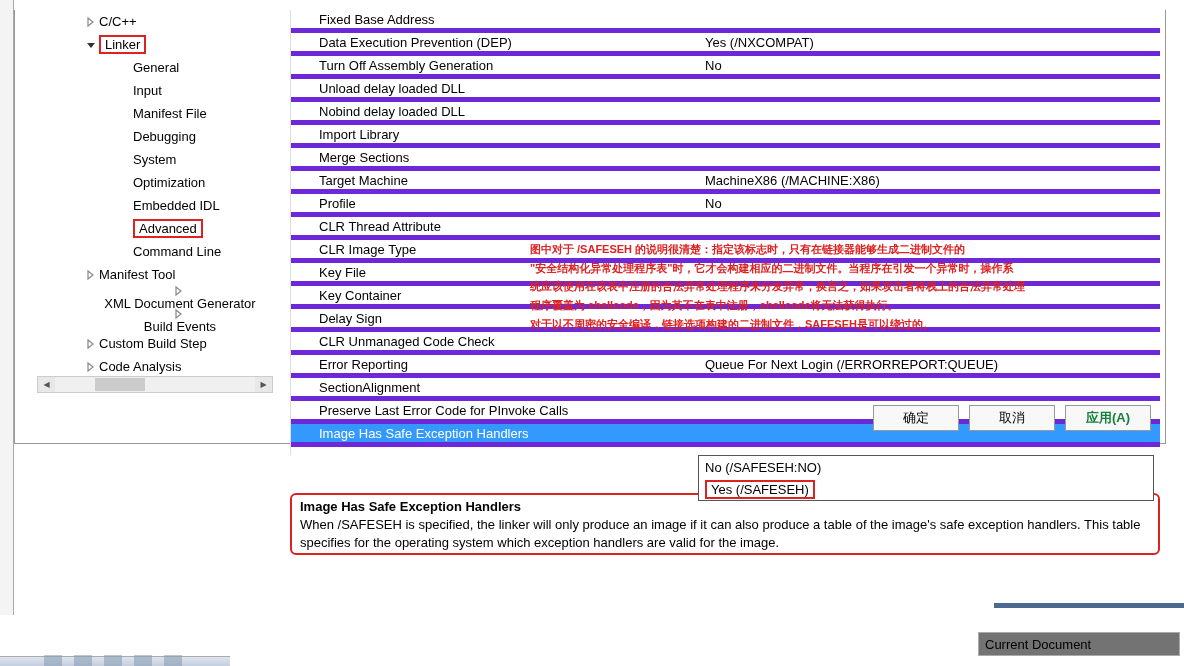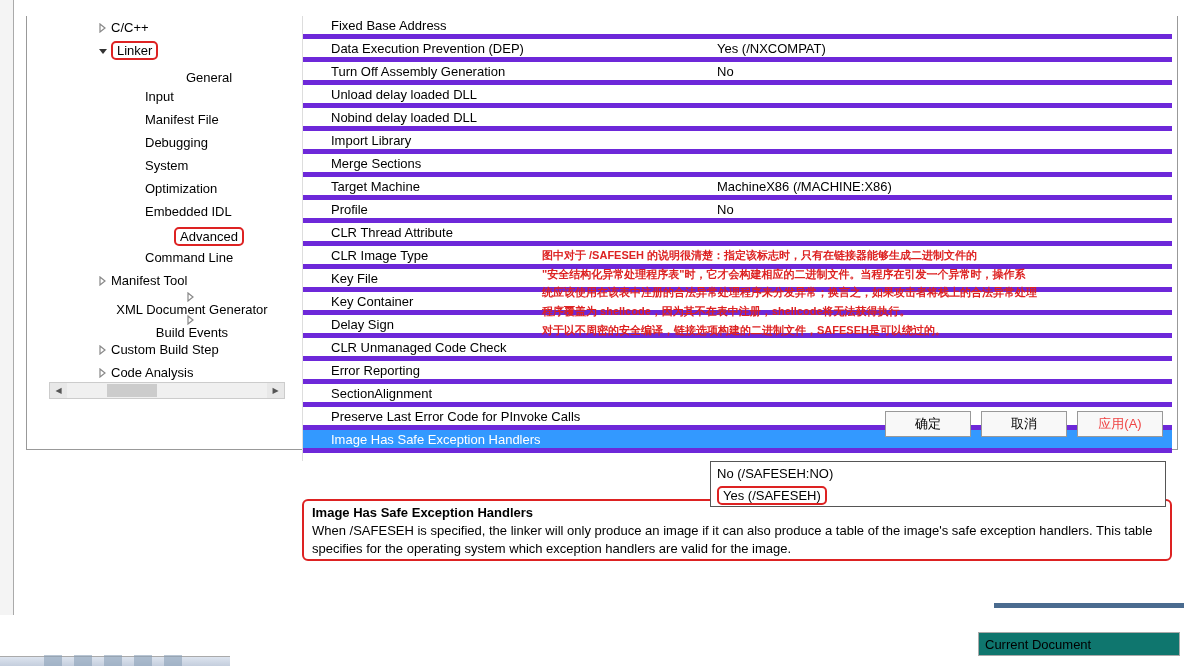--- a/index.html
+++ b/index.html
@@ -1,17 +1,17 @@
 <!DOCTYPE html>
 <html><head>
 <meta charset="utf-8">
 <style>
 * { box-sizing: border-box; margin: 0; padding: 0; }
 body { font-family: "Segoe UI", Tahoma, sans-serif; font-size: 13px; background: #fff; color: #000; width: 1184px; height: 666px; overflow: hidden; position: relative; }
-.dialog { position: absolute; left: 14px; top: 16px; width: 1152px; height: 434px; background: #fff; border: 1px solid #999; border-top: none; margin-left: 12px; }
+.dialog { position: absolute; left: 14px; top: 10px; width: 1152px; height: 434px; background: #fff; border: 1px solid #999; border-top: none; }
 .tree { position: absolute; left: 22px; top: 0; width: 238px; height: 545px; overflow: hidden; }
 .tree-item { display: flex; align-items: center; height: 23px; cursor: default; white-space: nowrap; }
 .tree-arrow { width: 12px; height: 12px; margin-right: 2px; display: inline-flex; align-items: center; justify-content: center; }
 .tree-arrow svg { width: 10px; height: 10px; }
 .tree-label { white-space: nowrap; }
 .tree-scroll { position: absolute; left: 22px; bottom: 50px; width: 236px; height: 17px; background: #f0f0f0; border: 1px solid #ccc; display: flex; align-items: center; }
 .tree-scroll .arrow { width: 17px; height: 15px; background: #e8e8e8; display: flex; align-items: center; justify-content: center; font-size: 8px; color: #555; }
 .tree-scroll .thumb { width: 50px; height: 13px; background: #ccc; margin-left: 40px; }
 .prop-grid { position: absolute; left: 275px; top: 0; width: 870px; height: 445px; border-left: 1px solid #ddd; overflow: hidden; }
 .prop-row { display: flex; height: 23px; border-bottom: 5px solid #6d28d9; align-items: center; }
@@ -19,26 +19,26 @@
 .prop-value { flex: 1; padding-left: 6px; white-space: nowrap; overflow: hidden; }
 .prop-row.selected { background: #3399ff; color: #fff; }
 .prop-row.selected .prop-value { background: #fff; color: #000; position: relative; }
 .dropdown-list { position: absolute; left: 683px; top: 445px; width: 456px; background: #fff; border: 1px solid #555; z-index: 10; }
 .dropdown-item { padding: 2px 6px; height: 22px; display: flex; align-items: center; }
 .desc-panel { position: absolute; left: 275px; top: 483px; width: 870px; height: 62px; border-top: 1px solid #bbb; padding: 4px 8px; overflow: hidden; }
 .desc-title { font-weight: bold; margin-bottom: 2px; }
 .desc-text { line-height: 1.4; }
 .buttons { position: absolute; right: 14px; bottom: 12px; display: flex; gap: 10px; }
 .btn { width: 86px; height: 26px; border: 1px solid #999; background: #f8f8f8; display: flex; align-items: center; justify-content: center; cursor: default; }
-.btn.disabled { color: #ef4444; }
-.highlight-red-rounded { border: 2px solid #d22; border-radius: 5px; padding: 0 4px; display: inline-block; }
+.btn.disabled { color: #15803d; font-weight: bold; }
+.highlight-red-rounded { border: 2px solid #d22; border-radius: 0; padding: 0 4px; display: inline-block; }
 .highlight-red-box { border: 2px solid #d22; border-radius: 6px; }
 .annotation { position: absolute; color: #d22; font-size: 11px; font-weight: bold; line-height: 1.7; z-index: 5; font-family: "Microsoft YaHei", sans-serif; }
 .status-thing { position: absolute; right: 0; bottom: 58px; width: 190px; height: 5px; background: #4a6b8f; z-index: 20; }
-.dropdown-float { position: absolute; right: 4px; bottom: 10px; width: 202px; height: 24px; border: 1px solid #aaa; background: #0f766e; display: flex; align-items: center; padding-left: 6px; z-index: 20; }
+.dropdown-float { position: absolute; right: 4px; bottom: 10px; width: 202px; height: 24px; border: 1px solid #aaa; background: #737373; display: flex; align-items: center; padding-left: 6px; z-index: 20; }
 .taskbar { position: absolute; left: 0; bottom: 0; width: 230px; height: 10px; background: linear-gradient(#dde4ef, #c4cedd); border-top: 1px solid #aaa; display: flex; align-items: center; padding-left: 44px; gap: 12px; }
 .tb-icon { width: 18px; height: 14px; background: #8aa0b8; opacity: 0.6; }
 .back-dialog { position: absolute; left: 0; top: 0; width: 14px; height: 615px; background: #f4f4f4; border-right: 1px solid #aaa; }
 </style>
 </head>
 <body>
 
 <div class="back-dialog"></div>
 
 <div class="dialog">
@@ -53,21 +53,21 @@
         <span class="tree-label">C/C++</span>
       </div>
       <div class="tree-item" style="padding-left: 48px;">
         <span class="tree-arrow">
           <svg viewBox="0 0 10 10">
             <path d="M1 3 L9 3 L5 8 Z" fill="#333"></path>
           </svg>
         </span>
         <span class="highlight-red-rounded tree-label">Linker</span>
       </div>
-      <div class="tree-item" style="padding-left: 82px; flex-direction: column;">
+      <div class="tree-item" style="padding-left: 82px;">
         <span class="tree-arrow"></span>
         <span class="tree-label">General</span>
       </div>
       <div class="tree-item" style="padding-left: 82px;">
         <span class="tree-arrow"></span>
         <span class="tree-label">Input</span>
       </div>
       <div class="tree-item" style="padding-left: 82px;">
         <span class="tree-arrow"></span>
         <span class="tree-label">Manifest File</span>
@@ -81,21 +81,21 @@
         <span class="tree-label">System</span>
       </div>
       <div class="tree-item" style="padding-left: 82px;">
         <span class="tree-arrow"></span>
         <span class="tree-label">Optimization</span>
       </div>
       <div class="tree-item" style="padding-left: 82px;">
         <span class="tree-arrow"></span>
         <span class="tree-label">Embedded IDL</span>
       </div>
-      <div class="tree-item" style="padding-left: 82px; flex-direction: column;">
+      <div class="tree-item" style="padding-left: 82px;">
         <span class="tree-arrow"></span>
         <span class="highlight-red-rounded tree-label">Advanced</span>
       </div>
       <div class="tree-item" style="padding-left: 82px;">
         <span class="tree-arrow"></span>
         <span class="tree-label">Command Line</span>
       </div>
       <div class="tree-item" style="padding-left: 48px;">
         <span class="tree-arrow">
           <svg viewBox="0 0 10 10">
@@ -200,20 +200,21 @@
       <div class="prop-row">
         <div class="prop-name">Delay Sign</div>
         <div class="prop-value"></div>
       </div>
       <div class="prop-row">
         <div class="prop-name">CLR Unmanaged Code Check</div>
         <div class="prop-value"></div>
       </div>
       <div class="prop-row">
         <div class="prop-name">Error Reporting</div>
+        <div class="prop-value">Queue For Next Login (/ERRORREPORT:QUEUE)</div>
       </div>
       <div class="prop-row">
         <div class="prop-name">SectionAlignment</div>
         <div class="prop-value"></div>
       </div>
       <div class="prop-row">
         <div class="prop-name">Preserve Last Error Code for PInvoke Calls</div>
         <div class="prop-value"></div>
       </div>
       <div class="prop-row selected">

